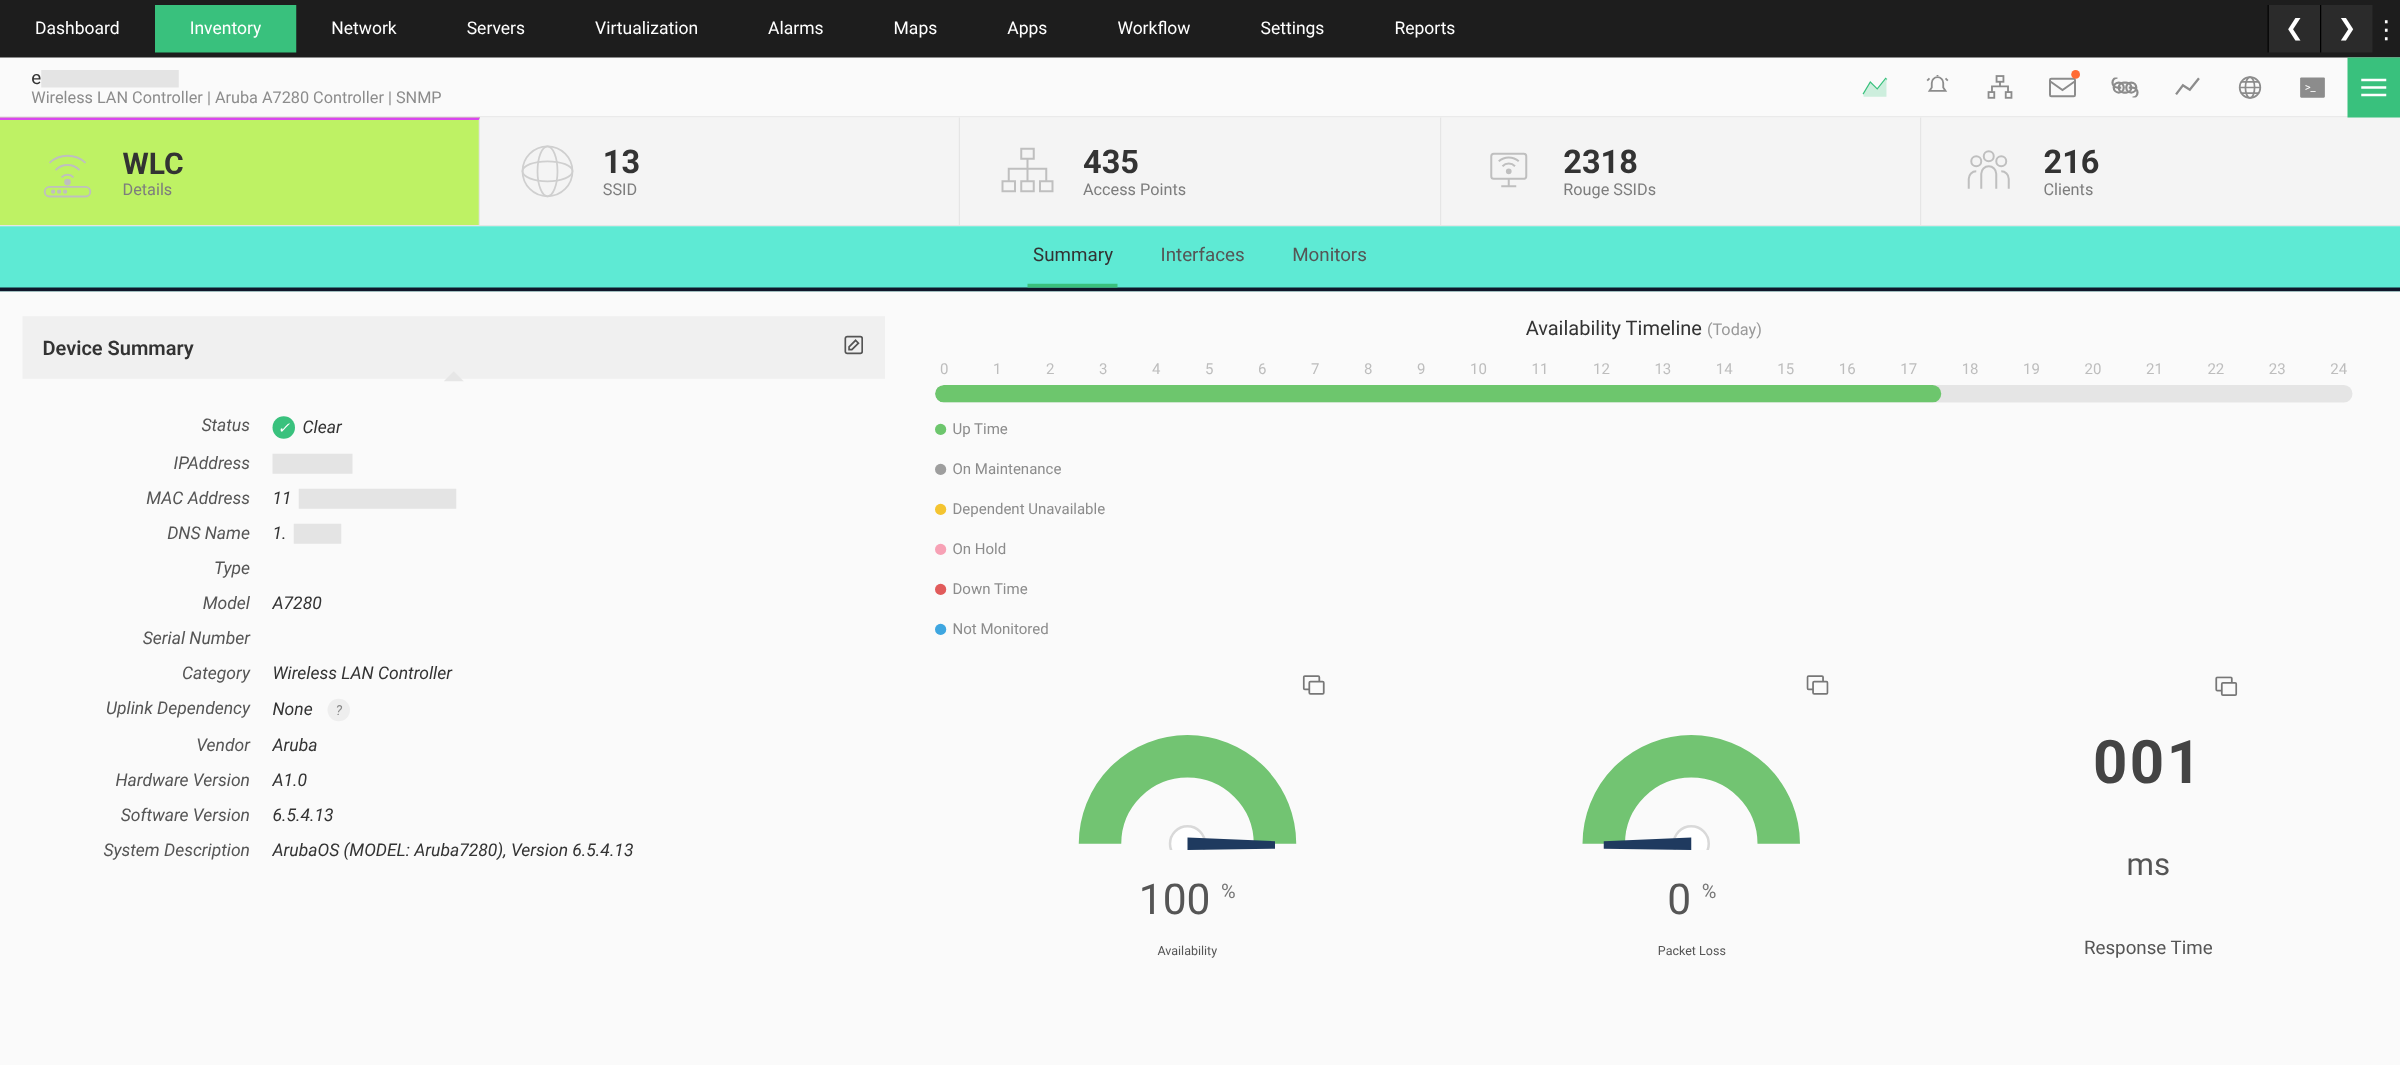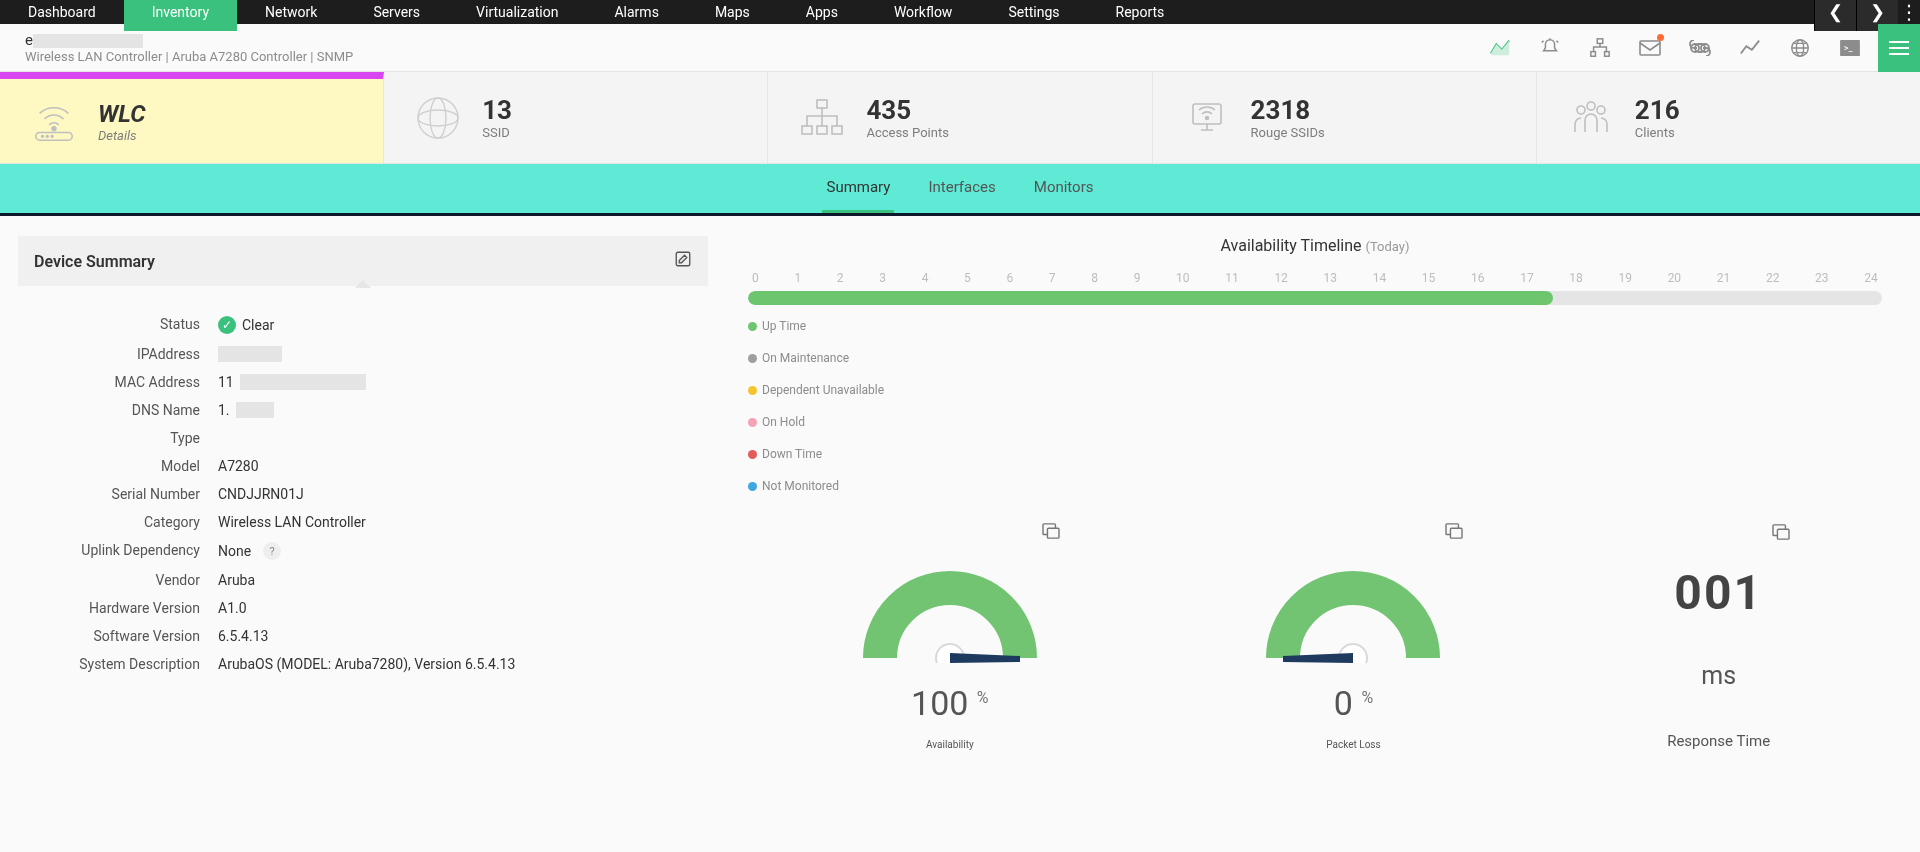--- a/index.html
+++ b/index.html
@@ -1,19 +1,19 @@
 <!DOCTYPE html>
 <html><head>
 <meta charset="utf-8">
 <style>
 * { margin: 0; padding: 0; box-sizing: border-box; font-family: -apple-system, BlinkMacSystemFont, "Segoe UI", Roboto, "Helvetica Neue", Arial, sans-serif; }
 body { background: #fafafa; color: #333; width: 1920px; }
 
 
-.topnav { background: #1d1d1d; display: flex; align-items: center; height: 24px; }
+.topnav { background: #1d1d1d; display: flex; align-items: center; height: 46px; }
 .topnav .nav-item { color: #fff; padding: 0 28px; font-size: 14px; line-height: 38px; cursor: pointer; }
 .topnav .nav-item.active { background: #39c17d; }
 .topnav .spacer { flex: 1; }
 .topnav .nav-arrow { width: 42px; text-align: center; color: #fff; font-size: 18px; line-height: 38px; cursor: pointer; border-left: 1px solid #000; background:#2b2b2b; }
 .topnav .nav-dots { width: 22px; text-align: center; color: #fff; font-size: 20px; cursor: pointer; }
 
 
 .breadcrumb-row { display: flex; align-items: center; padding: 0 25px; height: 48px; border-bottom: 1px solid #e5e5e5; }
 .breadcrumb-text { color: #8c8c8c; font-size: 13px; }
 .bc-title { color:#333; font-size:15px; }
@@ -22,21 +22,21 @@
 .header-icons { display: flex; gap: 26px; align-items: center; }
 .header-icons .hicon { width: 24px; height: 24px; cursor: pointer; color:#8c8c8c; display:flex; align-items:center; justify-content:center; position:relative; }
 .hamburger-btn { width:42px; height:48px; background:#39c17d; display:flex; align-items:center; justify-content:center; margin-left:16px; margin-right:-25px; cursor:pointer;}
 .hamburger-btn div { width:20px; height:2px; background:#fff; position:relative; }
 .hamburger-btn div::before, .hamburger-btn div::after { content:""; position:absolute; left:0; width:20px; height:2px; background:#fff; }
 .hamburger-btn div::before { top:-6px; } .hamburger-btn div::after { top:6px; }
 
 
 .stats-row { display: flex; border-bottom: 1px solid #e5e5e5; background:#f4f4f4; }
 .stat-card { flex: 1; display: flex; align-items: center; gap: 20px; padding: 18px 30px; border-right: 1px solid #e5e5e5; cursor:pointer; }
-.stat-card:first-child { background:#fef9c3; border-top:7px solid #d946ef;font-style:italic; }
+.stat-card:first-child { background:#bef264; border-top:2px solid #d946ef; }
 .stat-card:last-child { border-right: none; }
 .stat-icon { width: 48px; height: 48px; display:flex; align-items:center; justify-content:center; color:#bfbfbf; }
 .stat-text .big { font-size: 26px; font-weight: 700; color:#333; }
 .stat-text .label { font-size: 13px; color:#7d7d7d; }
 .stat-card:first-child .stat-text .big { font-size:24px; font-weight:700; }
 
 
 .subtabs { display: flex; justify-content: center; gap: 30px; border-bottom: 3px solid #0f172a; background:#5eead4; }
 .subtab { padding: 14px 4px; font-size: 15px; color:#555; cursor:pointer; }
 .subtab.active { color:#333; border-bottom: 3px solid #39c17d; }
@@ -44,21 +44,21 @@
 
 .content { display: flex; padding: 20px 18px; gap: 20px; }
 .left-panel { width: 690px; }
 .right-panel { flex: 1; padding: 0 20px; }
 
 .panel-header { background:#f0f0f0; padding: 14px 16px; display:flex; align-items:center; }
 .panel-header h3 { font-size: 16px; font-weight: 600; flex:1; }
 .edit-icon { cursor:pointer; color:#555; }
 
 .summary-table { width:100%; margin-top: 22px; }
-.summary-row { display:flex; padding: 6px 0; font-size:14px; }
+.summary-row { display:flex; padding: 6px 0; font-size:14px;font-style:italic; }
 .summary-label { width: 200px; text-align: right; padding-right: 18px; color:#555; }
 .summary-value { flex:1; color:#333; display:flex; align-items:center; gap:6px; }
 .status-check { width:18px; height:18px; border-radius:50%; background:#39c17d; color:#fff; display:inline-flex; align-items:center; justify-content:center; font-size:12px; }
 .redact-box { display:inline-block; background:#e4e4e4; height:16px; vertical-align:middle; }
 .help-q { display:inline-flex; width:18px; height:18px; border-radius:50%; background:#eee; color:#888; align-items:center; justify-content:center; font-size:11px; margin-left:6px; }
 .tri-up { width:0; height:0; border-left:8px solid transparent; border-right:8px solid transparent; border-bottom:8px solid #e6e6e6; margin: -6px auto 4px; }
 
 
 .timeline-section { text-align:center; }
 .timeline-title { font-size:16px; color:#333; margin-bottom: 16px; }
@@ -293,21 +293,20 @@
         </div>
       <div class="summary-row">
           <div class="summary-label">Type</div>
         </div>
       <div class="summary-row">
           <div class="summary-label">Model</div>
           <div class="summary-value">A7280</div>
         </div>
       <div class="summary-row">
           <div class="summary-label">Serial Number</div>
-          <div class="summary-value">CNDJJRN01J</div>
         </div>
       <div class="summary-row">
           <div class="summary-label">Category</div>
           <div class="summary-value">Wireless LAN Controller</div>
         </div>
       <div class="summary-row">
           <div class="summary-label">Uplink Dependency</div>
           <div class="summary-value">
             <span>None</span>
             <span class="help-q">?</span>

